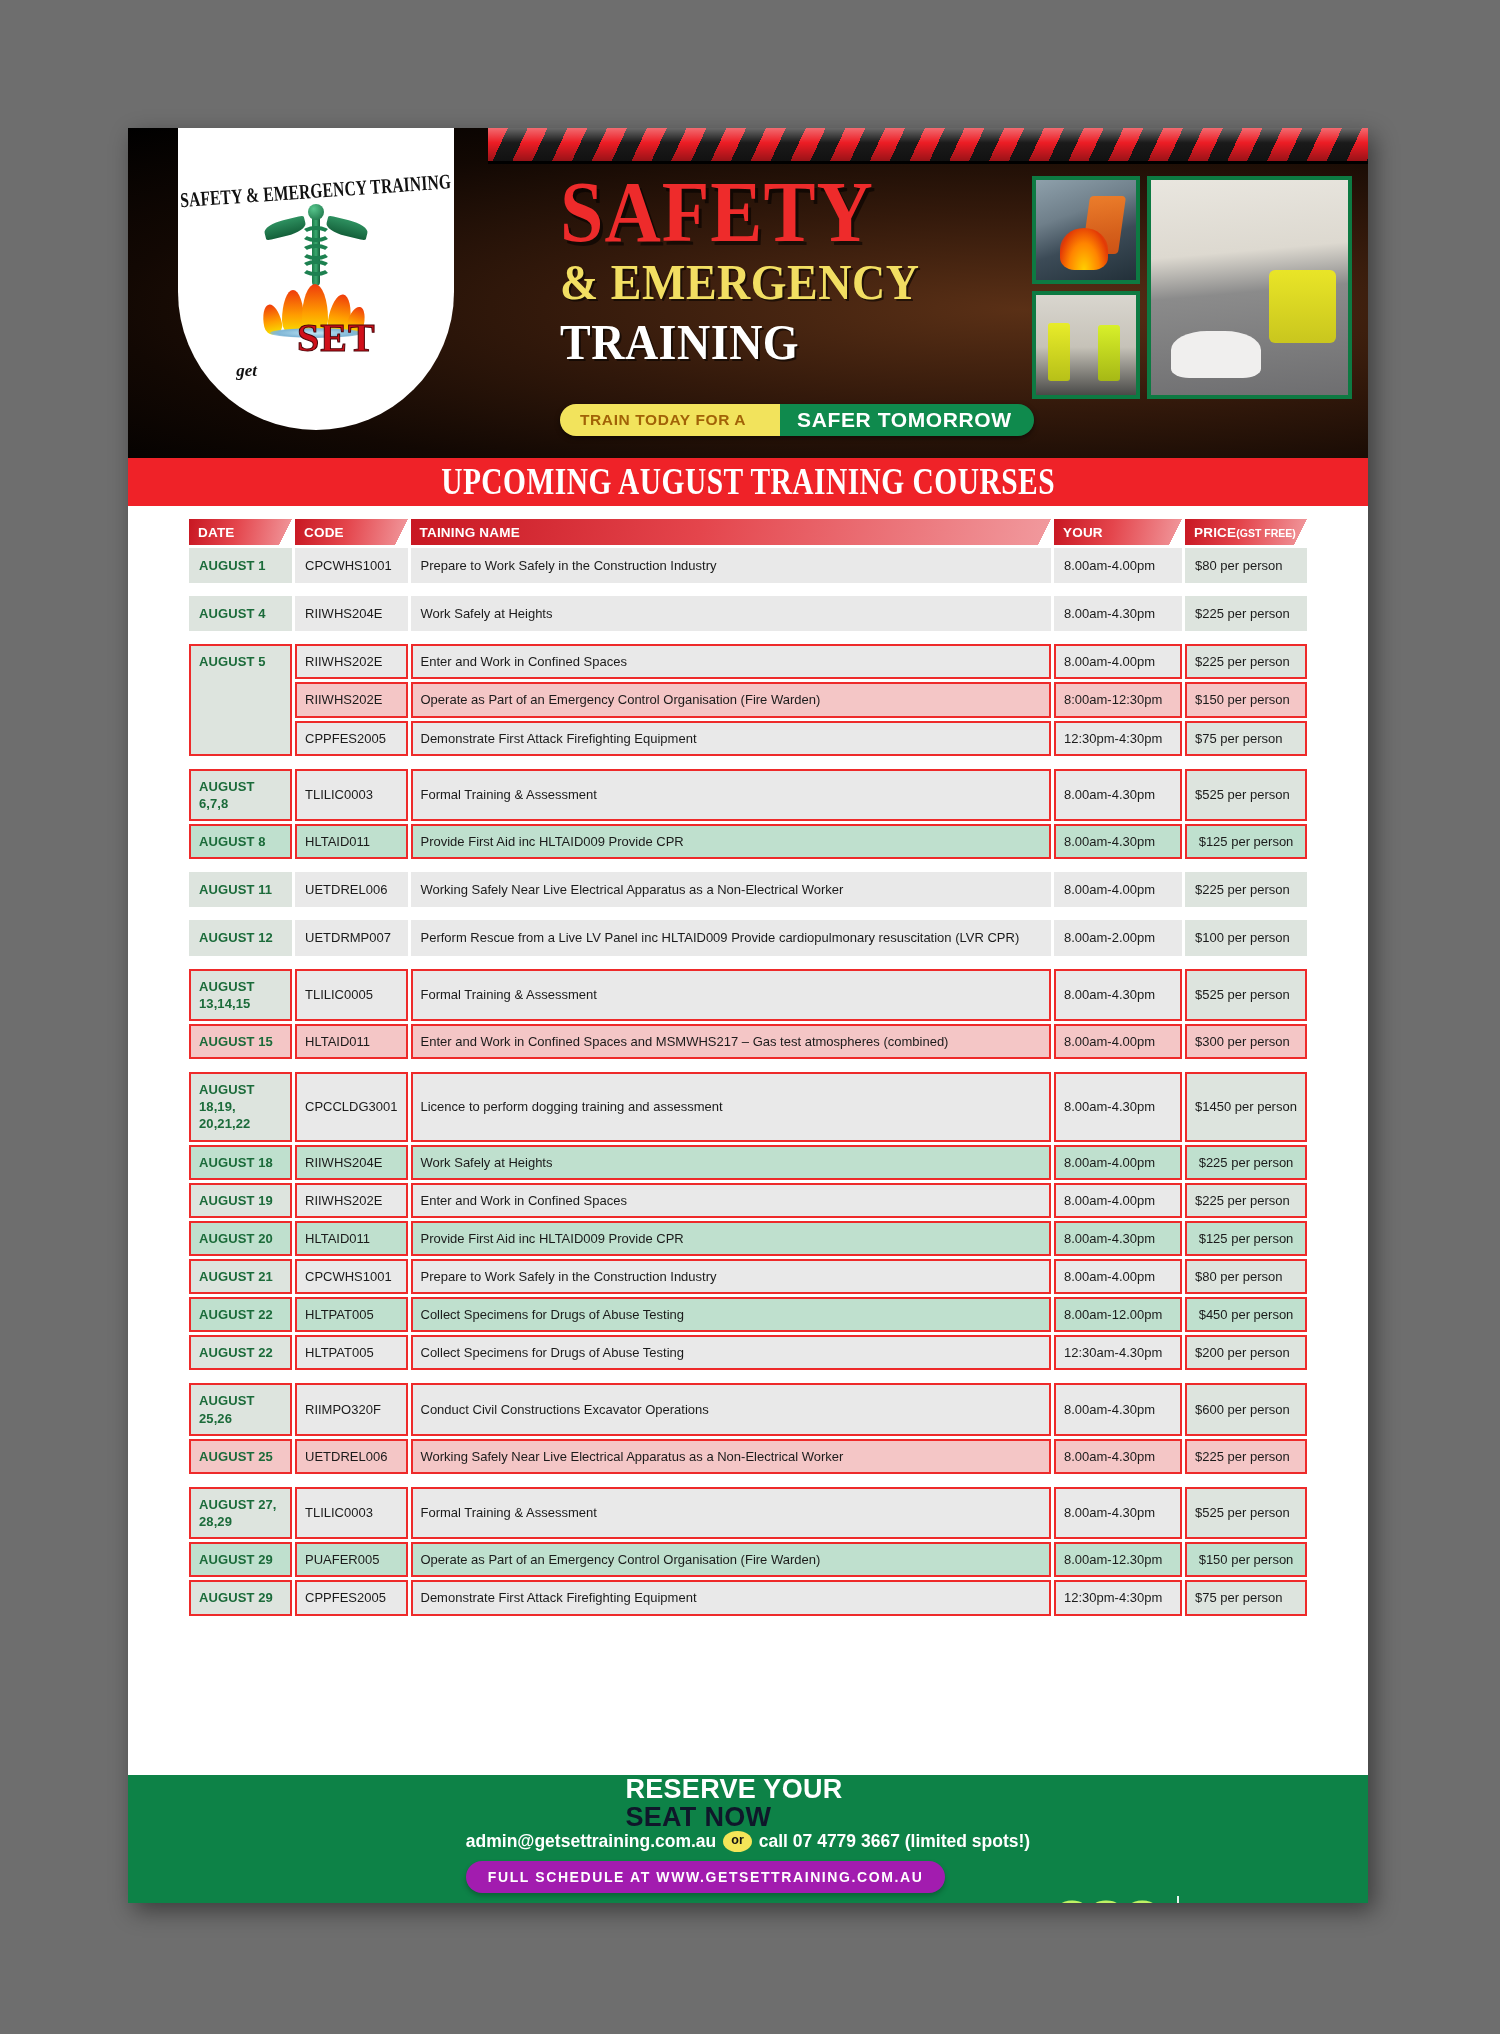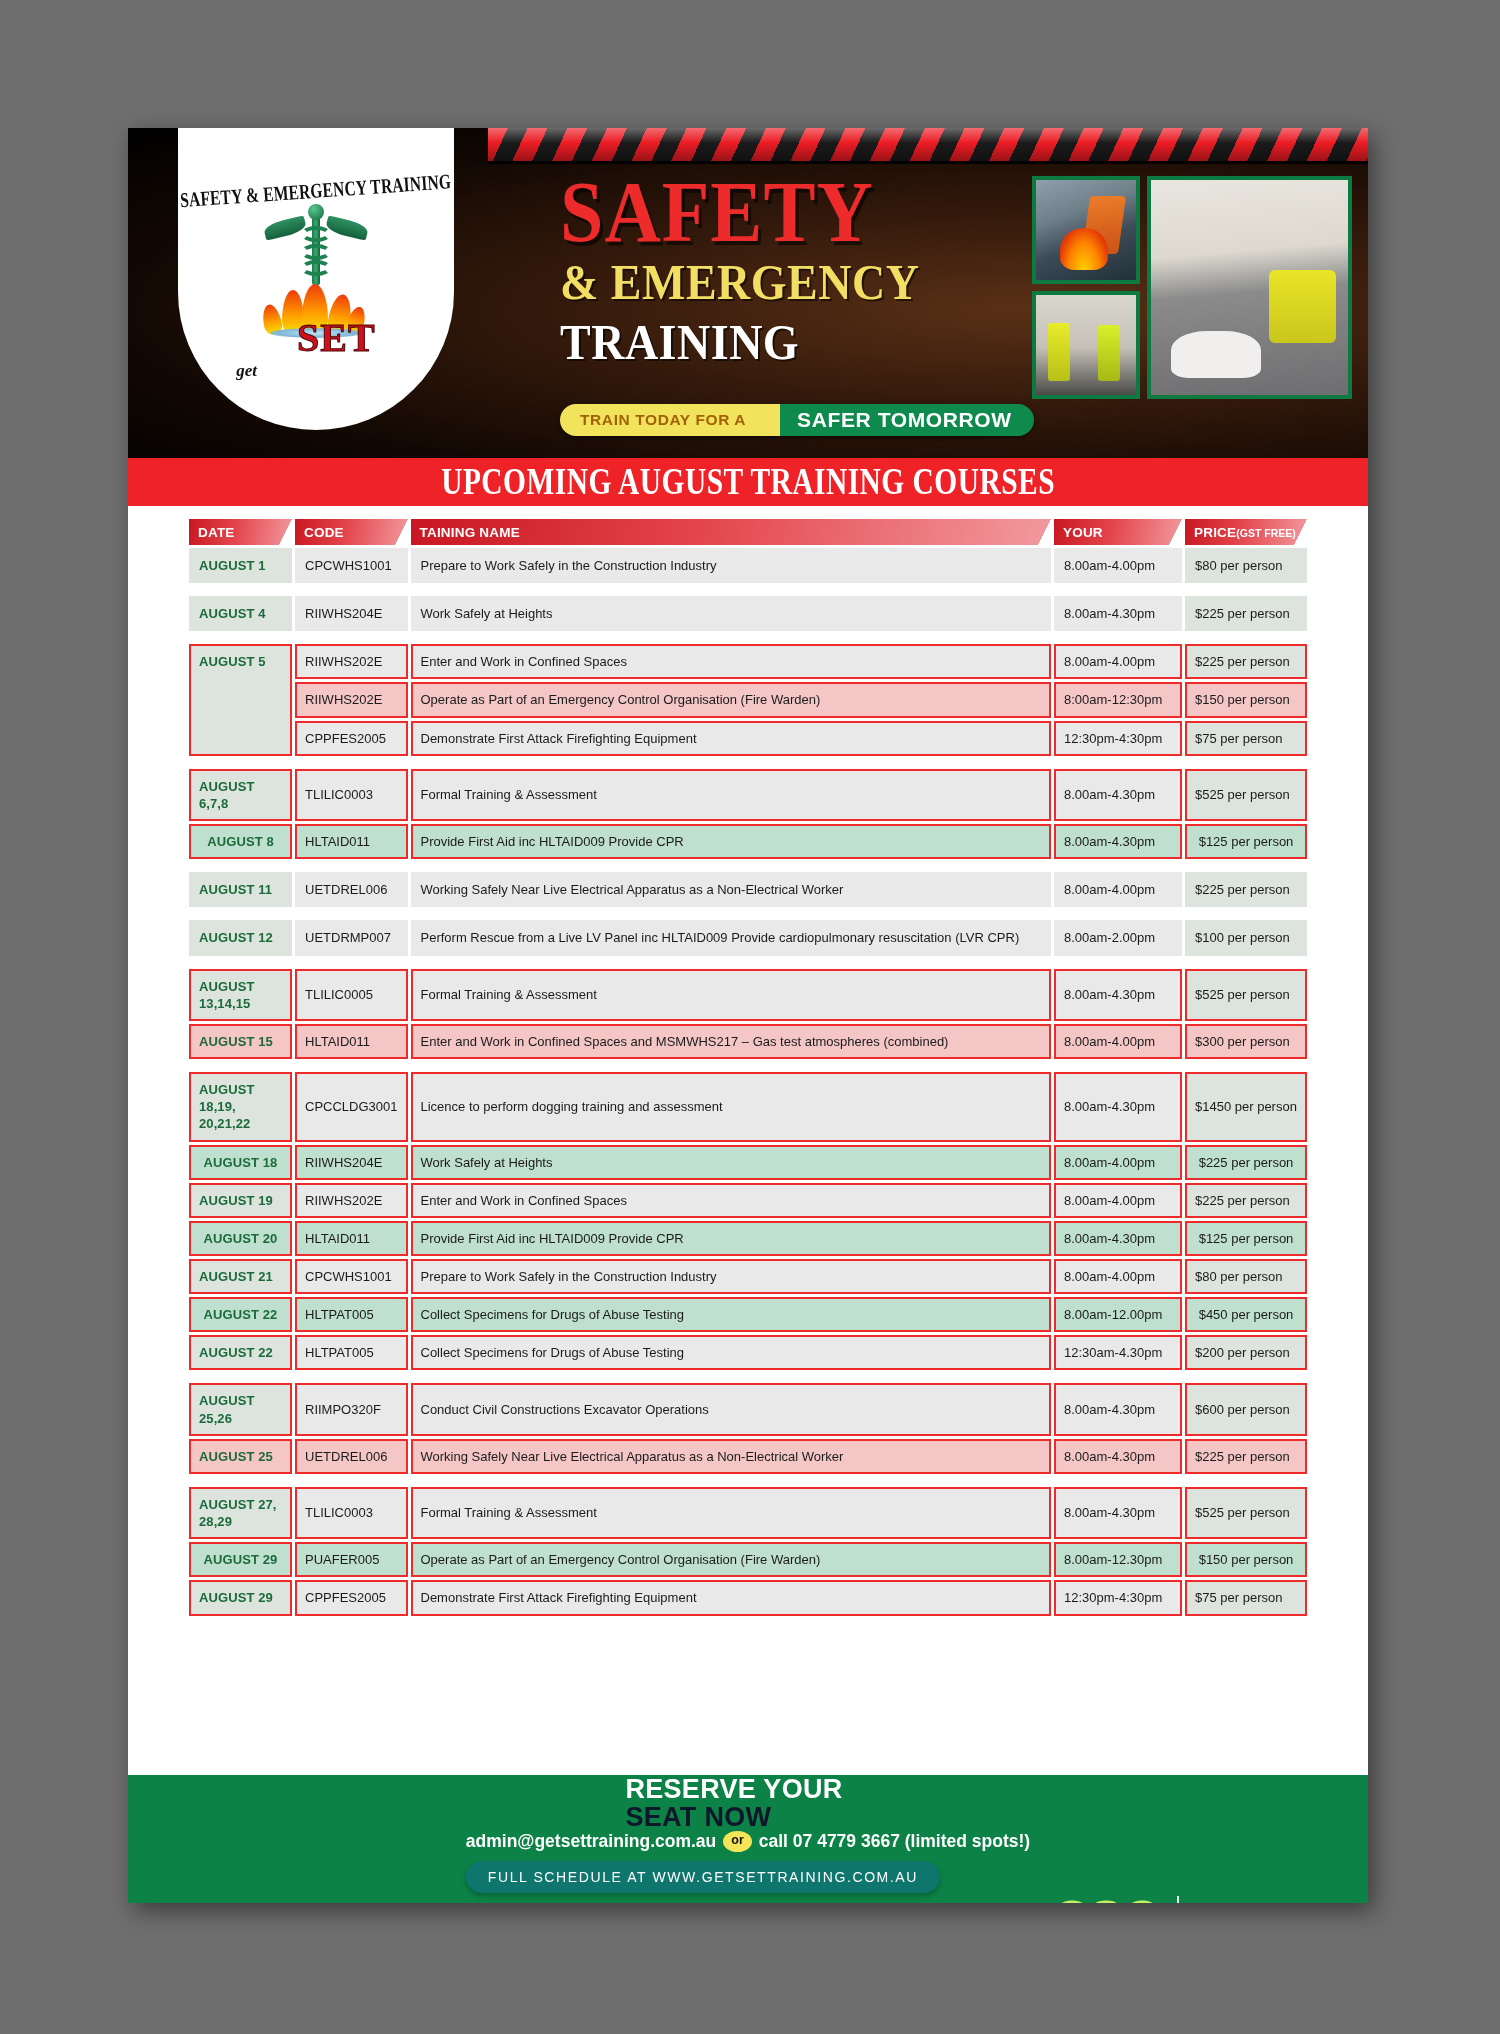--- a/index.html
+++ b/index.html
@@ -222,21 +222,21 @@
     transform:none;
   }
   td.price { background:#dde4de; white-space:nowrap; }
   td.time  { white-space:nowrap; }
 
   
   tr.pink td        { background:#f4c6c6 !important; }
   tr.pink td.date   { background:#f4c6c6 !important; }
   tr.pink td.price  { background:#f4c6c6 !important; }
   tr.green td       { background:#bfe0ce !important; }
-  tr.green td.date  { background:#bfe0ce !important;text-align:center; }
+  tr.green td.date  { background:#bfe0ce !important; }
   tr.green td.price { background:#bfe0ce !important;text-align:center; }
 
   
   td.hl { box-shadow: 0 0 0 2px #ee2a2a inset; }
 
   
   col.c-date  { width:103px; }
   col.c-code  { width:112px; }
   col.c-name  { width:auto; }
   col.c-time  { width:128px; }
@@ -259,22 +259,22 @@
   .contact-line {
     color:#fff; font-size:17.5px; font-weight:bold;
     display:flex; white-space:nowrap; margin-bottom:9px;
   }
   .or-pill {
     background:#f4e558; color:#111; font-size:12.5px; font-weight:bold;
     border-radius:50%/50%; padding:2px 8px; margin:0 7px;
     display:inline-block; line-height:1.15;
   }
   .sched-pill {
-    background:#0f766e; color:#fff; border-radius:17px;
-    font-size:14px; font-weight:normal; letter-spacing:1.6px;
+    background:#a21caf; color:#fff; border-radius:17px;
+    font-size:14px; font-weight:bold; letter-spacing:1.6px;
     padding:8px 22px; display:inline-block; white-space:nowrap;
     box-shadow:0 3px 5px rgba(0,0,0,.25);
   }
   .csq { margin-left:auto; display:flex; align-items:center; }
   .csq-mark {
     color:#bef264; font-weight:bold; font-size:53px; letter-spacing:-2px;
     line-height:1; font-family:"Liberation Sans", sans-serif;
   }
   .csq-div { width:2px; height:48px; background:#fff; margin:0 16px; opacity:.9; }
   .csq-tag {

